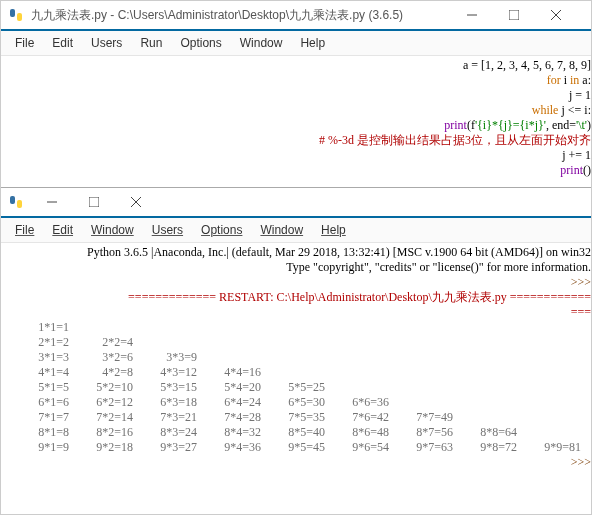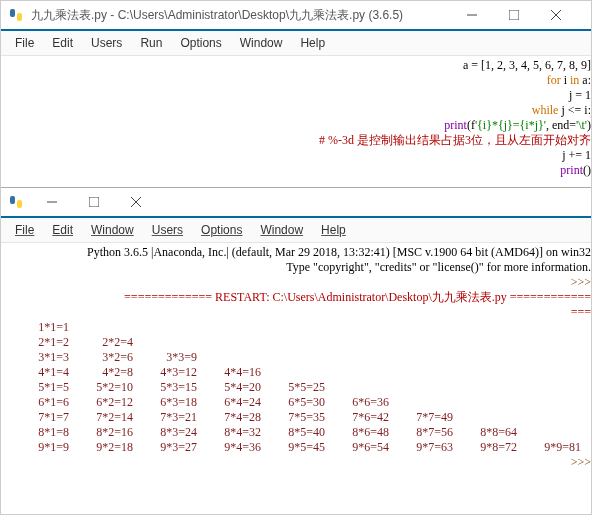--- a/index.html
+++ b/index.html
@@ -60,21 +60,21 @@
     }
     .kw-orange { color: #c96e00; }
     .kw-green  { color: #008000; }
     .kw-purple { color: #8000a0; }
     .kw-red    { color: #b00000; }
     .txt       { color: #000; }
     .prompt    { color: #7a3a00; }
     .restart   { color: #b00000; }
     .mtbl { display:grid; grid-auto-rows:15px; }
     .mtbl-row { display:flex; }
-    .mtbl-cell { width:64px; color:#7f1d1d; }
+    .mtbl-cell { width:64px; color:#737373; }
     .py-icon{ width:16px; height:16px; }
   </style>
 </head>
 <body>
 
 <div class="window window-editor">
   <div class="titlebar">
     <span class="icon-wrap">
       <svg class="py-icon" viewBox="0 0 16 16">
           <rect x="2" y="2" width="5" height="8" rx="2" fill="#3571a3"></rect>
@@ -152,16 +152,16 @@
     <span class="ul">Edit</span>
     <span class="ul">Window</span>
     <span class="ul">Users</span>
     <span class="ul">Options</span>
     <span class="ul">Window</span>
     <span class="ul">Help</span>
   </div>
   <div class="code-area"><span class="txt" style="white-space:pre-wrap;display:inline-block;max-width:580px;margin-left:6px;">Python 3.6.5 |Anaconda, Inc.| (default, Mar 29 2018, 13:32:41) [MSC v.1900 64 bit (AMD64)] on win32</span>
 <span class="txt">Type "copyright", "credits" or "license()" for more information.</span>
 <span class="prompt">&gt;&gt;&gt;</span>
-<span class="restart">============= RESTART: C:\Users\Administrator\Desktop\九九乘法表.py ============</span>
+<span class="restart">============= RESTART: C:\Help\Administrator\Desktop\九九乘法表.py ============</span>
 <span class="restart">===</span>
 <div class="mtbl" id="mtbl"><div class="mtbl-row"><span class="mtbl-cell">1*1=1</span></div><div class="mtbl-row"><span class="mtbl-cell">2*1=2</span><span class="mtbl-cell">2*2=4</span></div><div class="mtbl-row"><span class="mtbl-cell">3*1=3</span><span class="mtbl-cell">3*2=6</span><span class="mtbl-cell">3*3=9</span></div><div class="mtbl-row"><span class="mtbl-cell">4*1=4</span><span class="mtbl-cell">4*2=8</span><span class="mtbl-cell">4*3=12</span><span class="mtbl-cell">4*4=16</span></div><div class="mtbl-row"><span class="mtbl-cell">5*1=5</span><span class="mtbl-cell">5*2=10</span><span class="mtbl-cell">5*3=15</span><span class="mtbl-cell">5*4=20</span><span class="mtbl-cell">5*5=25</span></div><div class="mtbl-row"><span class="mtbl-cell">6*1=6</span><span class="mtbl-cell">6*2=12</span><span class="mtbl-cell">6*3=18</span><span class="mtbl-cell">6*4=24</span><span class="mtbl-cell">6*5=30</span><span class="mtbl-cell">6*6=36</span></div><div class="mtbl-row"><span class="mtbl-cell">7*1=7</span><span class="mtbl-cell">7*2=14</span><span class="mtbl-cell">7*3=21</span><span class="mtbl-cell">7*4=28</span><span class="mtbl-cell">7*5=35</span><span class="mtbl-cell">7*6=42</span><span class="mtbl-cell">7*7=49</span></div><div class="mtbl-row"><span class="mtbl-cell">8*1=8</span><span class="mtbl-cell">8*2=16</span><span class="mtbl-cell">8*3=24</span><span class="mtbl-cell">8*4=32</span><span class="mtbl-cell">8*5=40</span><span class="mtbl-cell">8*6=48</span><span class="mtbl-cell">8*7=56</span><span class="mtbl-cell">8*8=64</span></div><div class="mtbl-row"><span class="mtbl-cell">9*1=9</span><span class="mtbl-cell">9*2=18</span><span class="mtbl-cell">9*3=27</span><span class="mtbl-cell">9*4=36</span><span class="mtbl-cell">9*5=45</span><span class="mtbl-cell">9*6=54</span><span class="mtbl-cell">9*7=63</span><span class="mtbl-cell">9*8=72</span><span class="mtbl-cell">9*9=81</span></div></div><span class="prompt">&gt;&gt;&gt;</span></div>
 </div>
 
 </body></html>

